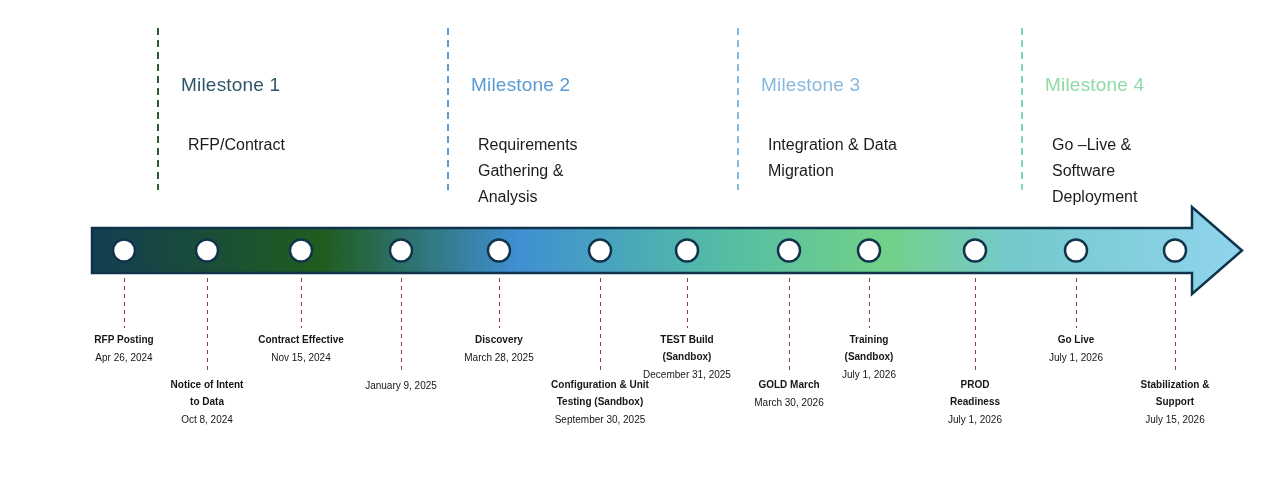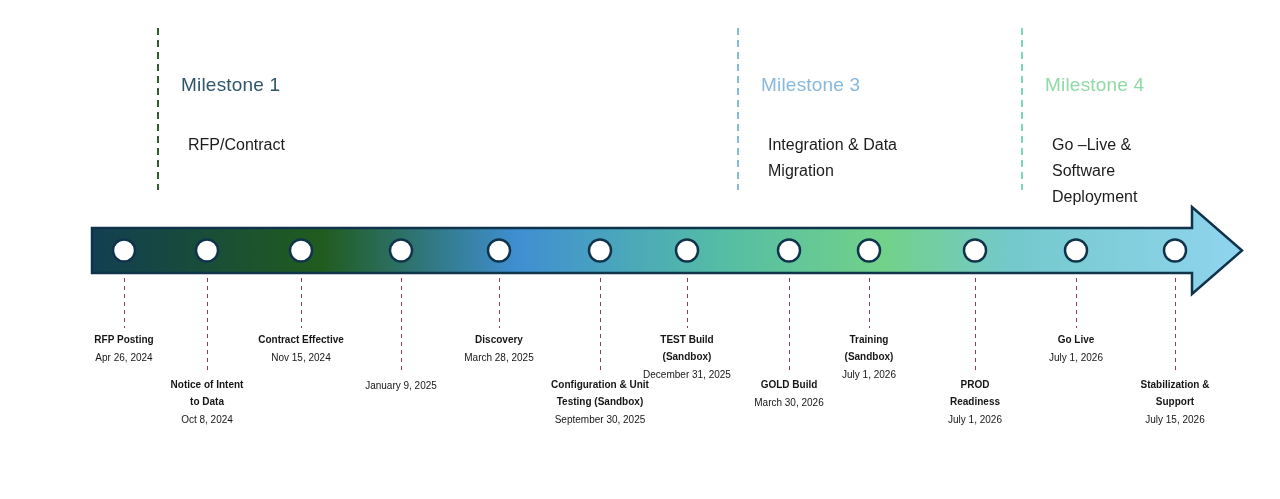--- a/index.html
+++ b/index.html
@@ -35,20 +35,25 @@
 </style>
 </head>
 <body>
 
 <div class="canvas">
 
   <div class="ms" style="left:157px">
     <div class="ms-line" style="--dash: #2F5D31;"></div>
     <div class="ms-title" style="color: rgb(48, 86, 106);">Milestone 1</div>
     <div class="ms-sub" style="width:140px">RFP/Contract</div>
+  </div>
+  <div class="ms" style="left:447px">
+    <div class="ms-line" style="--dash: #5B9BD5;"></div>
+    <div class="ms-title" style="color: rgb(91, 155, 213);">Milestone 2</div>
+    <div class="ms-sub" style="width:130px">Requirements Gathering &amp; Analysis</div>
   </div>
   <div class="ms" style="left:737px">
     <div class="ms-line" style="--dash: #87B9DE;"></div>
     <div class="ms-title" style="color: rgb(135, 185, 222);">Milestone 3</div>
     <div class="ms-sub" style="width:135px">Integration &amp; Data Migration</div>
   </div>
   <div class="ms" style="left:1021px">
     <div class="ms-line" style="--dash: #7CD8BD;"></div>
     <div class="ms-title" style="color: rgb(143, 218, 165);">Milestone 4</div>
     <div class="ms-sub" style="width:115px">Go –Live &amp; Software Deployment</div>
@@ -113,21 +118,21 @@
         <div class="evname">Configuration &amp; Unit Testing (Sandbox)</div>
         <div class="evdate">September 30, 2025</div>
       </div>
       <div class="conn high" style="left: 687px;"></div>
       <div class="evlabel high" style="left: 687px; width: 92px;">
         <div class="evname">TEST Build (Sandbox)</div>
         <div class="evdate">December 31, 2025</div>
       </div>
       <div class="conn low" style="left: 789px;"></div>
       <div class="evlabel low" style="left: 789px; width: 85px;">
-        <div class="evname">GOLD Build</div>
+        <div class="evname">GOLD March</div>
         <div class="evdate">March 30, 2026</div>
       </div>
       <div class="conn high" style="left: 869px;"></div>
       <div class="evlabel high" style="left: 869px; width: 85px;">
         <div class="evname">Training (Sandbox)</div>
         <div class="evdate">July 1, 2026</div>
       </div>
       <div class="conn low" style="left: 975px;"></div>
       <div class="evlabel low" style="left: 975px; width: 80px;">
         <div class="evname">PROD Readiness</div>

